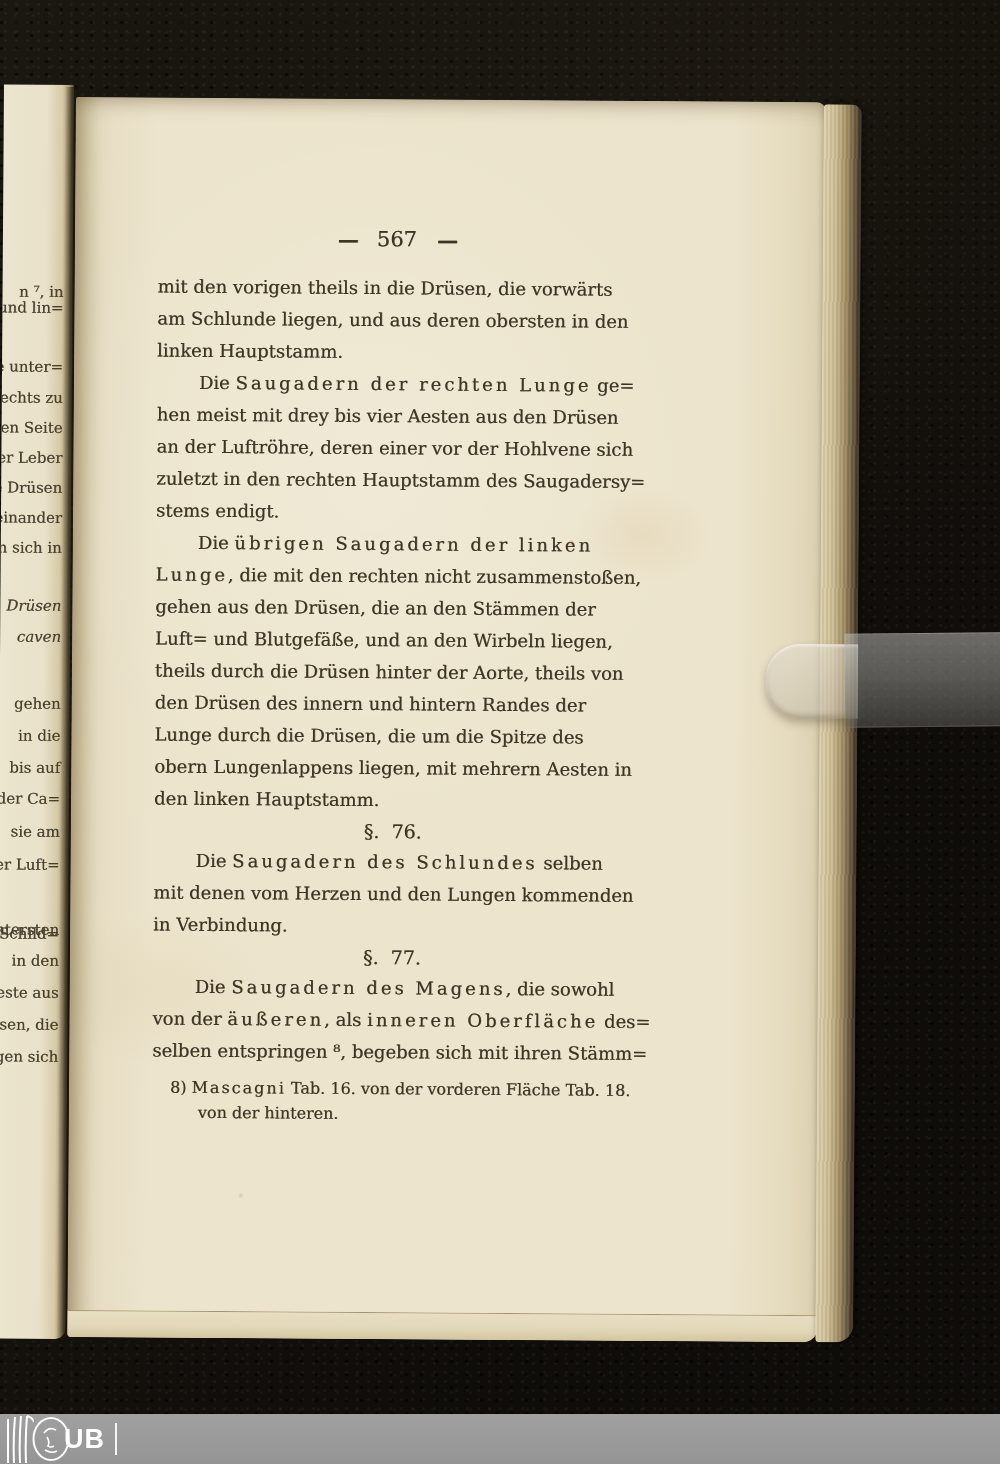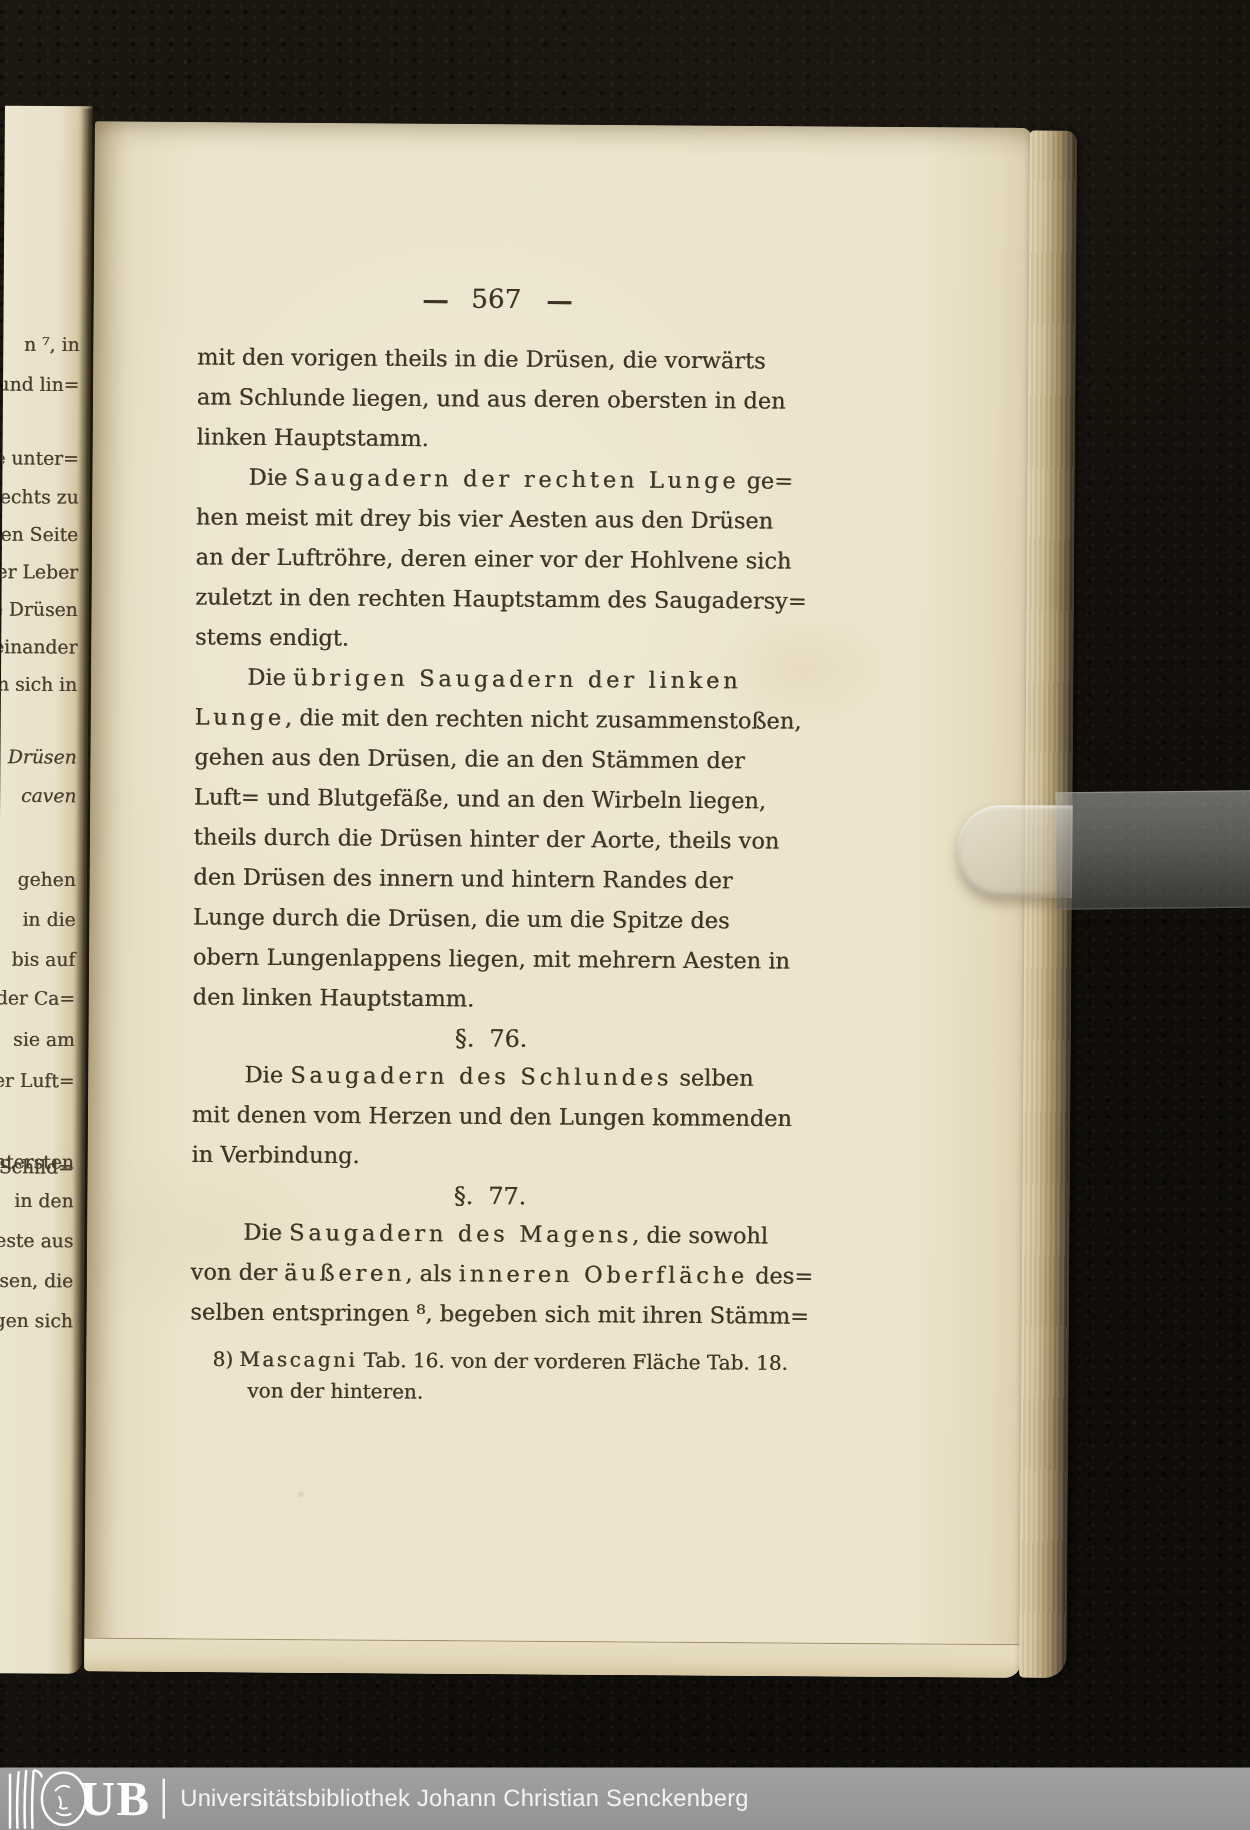--- a/index.html
+++ b/index.html
@@ -105,34 +105,34 @@
   .banner{
     position:absolute;left:0;bottom:0;width:1000px;height:50px;z-index:9;
     background:linear-gradient(180deg,#a0a0a0,#949494);
     display:flex;align-items:center;
     font-family:"Liberation Sans", sans-serif;color:#f3f3f3;
   }
   .logo{display:flex;align-items:center;height:50px;padding-left:4px;}
   .logo svg{display:block;}
   .portrait{margin-left:-4px;}
   .ub{
-    font-family:Liberation Serif, serif;font-weight:bold;font-size:39px;line-height:39px;
+    font-family:Liberation Sans, sans-serif;font-weight:bold;font-size:27px;line-height:39px;
     color:#fff;margin-left:-8px;letter-spacing:1px;
   }
   .logo-divider{width:2px;height:32px;background:#f5f5f5;margin:0 12px 0 10px;}
   .banner-text{font-size:19px;line-height:21px;letter-spacing:0.2px;}
 </style>
 </head>
 <body>
 
 <div class="scene">
   <div class="book">
 
     <div class="left-strip" id="fragments">
-        <div class="frag" style="top: 184px; margin-left: 37px;">n ⁷, in</div>
+        <div class="frag" style="top: 200px; margin-left: 37px;">n ⁷, in</div>
         <div class="frag" style="top: 216px;">und lin=</div>
         <div class="frag" style="top: 275px;">ste unter=</div>
         <div class="frag" style="top: 306px;">rechts zu</div>
         <div class="frag" style="top: 336px;">ten Seite</div>
         <div class="frag" style="top: 366px;">der Leber</div>
         <div class="frag" style="top: 396px;">ie Drüsen</div>
         <div class="frag" style="top: 426px;">einander</div>
         <div class="frag" style="top: 456px;">rn sich in</div>
         <div class="frag it" style="top: 514px;">Drüsen</div>
         <div class="frag it" style="top: 545px;">caven</div>
@@ -204,16 +204,15 @@
         <path d="M4 49 L4 5 M10 49 Q9 25 11 3 M16 49 Q15 25 17 2 M22 49 Q21 25 23 2 M23 2 Q28 3 30 8" stroke="#ffffff" stroke-width="2" fill="none"></path>
       </svg>
       <svg class="portrait" width="42" height="46" viewBox="0 0 42 46">
         <ellipse cx="21" cy="23" rx="17.5" ry="21" fill="none" stroke="#ffffff" stroke-width="2"></ellipse>
         <path d="M14 17 q5 -7 12 -3 M17 21 q3 5 1 9 q3 2 6 0 M15 34 q6 4 12 1" stroke="#ffffff" stroke-width="1.6" fill="none"></path>
       </svg>
       <span class="ub">UB</span>
       <div class="logo-divider"></div>
     </div>
     <div class="banner-text">
-      <div>Universitätsbibliothek Johann Christian Senckenberg</div>
     </div>
   </div>
 </div>
 
 </body></html>

